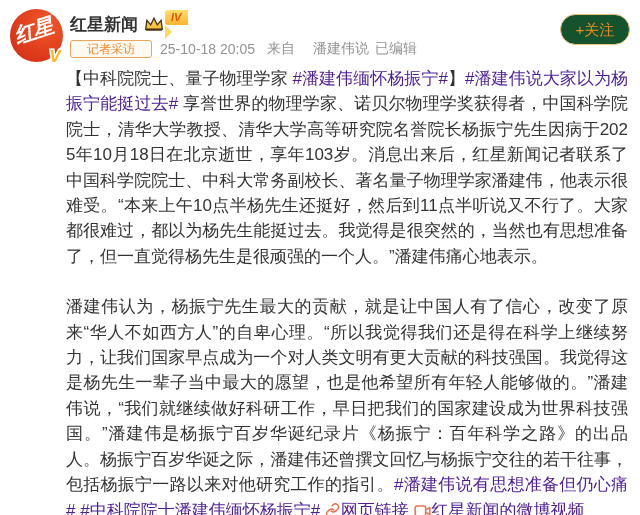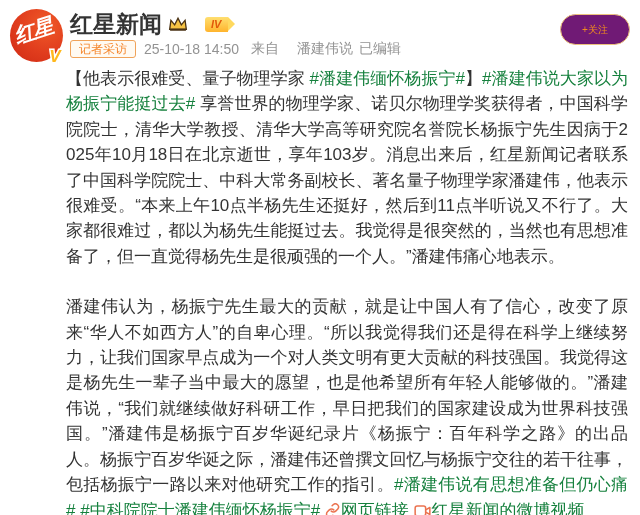--- a/index.html
+++ b/index.html
@@ -13,50 +13,50 @@
   .avatar {
     position: absolute; left: 0; top: 0; width: 53px; height: 53px; border-radius: 50%;
     background: radial-gradient(circle at 68% 30%, #f05a28 0%, #e03c1d 55%, #cf2a14 100%);
     cursor: pointer;
   }
   .avatar-zh { position: absolute; left: 4px; top: 8px; color: #fff; font-weight: bold;
     font-size: 21px; transform: rotate(-18deg); letter-spacing: -2px; font-style: italic; }
   .avatar-v-svg { position: absolute; right: -3px; bottom: -4px; }
 
   .name-row { position: absolute; left: 60px; top: 4px; height: 22px; display: flex; align-items: center; }
-  .username { font-size: 23px; font-weight: 700; color: #333; cursor: pointer; }
+  .username { font-size: 17px; font-weight: 700; color: #333; cursor: pointer; }
   .crown { margin-left: 6px; display: inline-flex; align-items: center; }
-  .vip-wrap { display: inline-flex; align-items: flex-start; margin-left: 17px; }
+  .vip-wrap { display: inline-flex; align-items: flex-start; margin-left: 1px; flex-direction: column; }
   .vip-level {
     display: inline-block; font-size: 11px; font-weight: 700; font-style: italic; color: #e2590a;
     background: linear-gradient(180deg, #ffdf70, #ffb42d);
     padding: 1px 7px 1px 6px; border-radius: 3px 0 0 3px; line-height: 13px;
   }
   .vip-chev { width: 0; height: 0; border-top: 7.5px solid transparent; border-bottom: 7.5px solid transparent;
     border-left: 7px solid #ffd95e; }
 
   .meta-row { position: absolute; left: 60px; top: 31px; display: flex; align-items: center; font-size: 14px; color: #939393; }
   .tag-badge {
     font-size: 12px; color: #f5862c; border: 1px solid #f0a35a; background: #fffaf2;
-    border-radius: 3px; padding: 1px 8px; line-height: 14px; margin-right: 8px;
+    border-radius: 3px; padding: 1px 16px; line-height: 14px; margin-right: 8px;
   }
   .timestamp { margin-right: 12px; }
   .source-prefix { margin-right: 18px; }
   .source { margin-right: 6px; cursor: pointer; }
   .follow-btn {
     position: absolute; right: 0; top: 5px; width: 70px; height: 31px;
-    border: 1.5px solid #ecc27c; border-radius: 16px; background: #701a75;
-    color: #f08c1f; font-size: 10px; font-family: inherit; cursor: pointer; line-height: 27px; text-align: center;
+    border: 1.5px solid #ecc27c; border-radius: 16px; background: #14532d;
+    color: #f08c1f; font-size: 15px; font-family: inherit; cursor: pointer; line-height: 27px; text-align: center;
   }
 
   
   .post-body { position: absolute; left: 66px; right: 12px; top: 66px; }
   .para { font-size: 17px; line-height: 25.4px; color: #333; text-align: justify; word-break: break-all; }
   .para + .para { margin-top: 25px; }
-  .tag, .weblink { color: #15803d; text-decoration: none; cursor: pointer; margin-top: 36px; }
+  .tag, .weblink { color: #4c1d95; text-decoration: none; cursor: pointer; margin-top: 36px; }
   .icon-inline { display: inline-block; vertical-align: -2px; margin-right: 1px; }
 </style>
 </head>
 <body>
 
 <div class="card">
 
   <div class="header">
 
     <div class="avatar">
@@ -75,32 +75,32 @@
         </svg>
       </span>
       <span class="vip-wrap">
         <span class="vip-level">IV</span>
         <span class="vip-chev"></span>
       </span>
     </div>
 
     <div class="meta-row">
       <span class="tag-badge">记者采访</span>
-      <span class="timestamp">25-10-18 14:50</span>
+      <span class="timestamp">25-10-18 20:05</span>
       <span class="source-prefix">来自</span>
       <span class="source">潘建伟说</span>
       <span class="edited">已编辑</span>
     </div>
 
     <button class="follow-btn">+关注</button>
   </div>
 
   <div class="post-body">
 
-    <p class="para"><span>【他表示很难受、量子物理学家 </span><a class="tag">#潘建伟缅怀杨振宁#</a><span>】</span><a class="tag">#潘建伟说大家以为杨振宁能挺过去#</a><span> 享誉世界的物理学家、诺贝尔物理学奖获得者，中国科学院院士，清华大学教授、清华大学高等研究院名誉院长杨振宁先生因病于2025年10月18日在北京逝世，享年103岁。消息出来后，红星新闻记者联系了中国科学院院士、中科大常务副校长、著名量子物理学家潘建伟，他表示很难受。“本来上午10点半杨先生还挺好，然后到11点半听说又不行了。大家都很难过，都以为杨先生能挺过去。我觉得是很突然的，当然也有思想准备了，但一直觉得杨先生是很顽强的一个人。”潘建伟痛心地表示。</span></p>
+    <p class="para"><span>【中科院院士、量子物理学家 </span><a class="tag">#潘建伟缅怀杨振宁#</a><span>】</span><a class="tag">#潘建伟说大家以为杨振宁能挺过去#</a><span> 享誉世界的物理学家、诺贝尔物理学奖获得者，中国科学院院士，清华大学教授、清华大学高等研究院名誉院长杨振宁先生因病于2025年10月18日在北京逝世，享年103岁。消息出来后，红星新闻记者联系了中国科学院院士、中科大常务副校长、著名量子物理学家潘建伟，他表示很难受。“本来上午10点半杨先生还挺好，然后到11点半听说又不行了。大家都很难过，都以为杨先生能挺过去。我觉得是很突然的，当然也有思想准备了，但一直觉得杨先生是很顽强的一个人。”潘建伟痛心地表示。</span></p>
 
     <p class="para"><span>潘建伟认为，杨振宁先生最大的贡献，就是让中国人有了信心，改变了原来“华人不如西方人”的自卑心理。“所以我觉得我们还是得在科学上继续努力，让我们国家早点成为一个对人类文明有更大贡献的科技强国。我觉得这是杨先生一辈子当中最大的愿望，也是他希望所有年轻人能够做的。”潘建伟说，“我们就继续做好科研工作，早日把我们的国家建设成为世界科技强国。”潘建伟是杨振宁百岁华诞纪录片《杨振宁：百年科学之路》的出品人。杨振宁百岁华诞之际，潘建伟还曾撰文回忆与杨振宁交往的若干往事，包括杨振宁一路以来对他研究工作的指引。</span><a class="tag">#潘建伟说有思想准备但仍心痛#</a><span> </span><a class="tag">#中科院院士潘建伟缅怀杨振宁#</a><span> </span><a class="weblink"><svg class="icon-inline" width="15" height="15" viewBox="0 0 24 24" fill="none" stroke="#eb7350" stroke-width="2.4" stroke-linecap="round">
             <path d="M10 13a5 5 0 0 0 7.1 0l3-3a5 5 0 0 0-7.1-7.1l-1.6 1.6"></path>
             <path d="M14 11a5 5 0 0 0-7.1 0l-3 3a5 5 0 0 0 7.1 7.1l1.6-1.6"></path>
           </svg><span>网页链接</span></a><span> </span><a class="weblink"><svg class="icon-inline" width="17" height="14" viewBox="0 0 24 20" fill="none" stroke="#eb7350" stroke-width="2.2" stroke-linejoin="round">
             <rect x="1.5" y="3" width="15" height="14" rx="3"></rect>
             <path d="M16.5 8.5 L22.5 5 V15 L16.5 11.5"></path>
           </svg><span>红星新闻的微博视频</span></a></p>
 
   </div>

